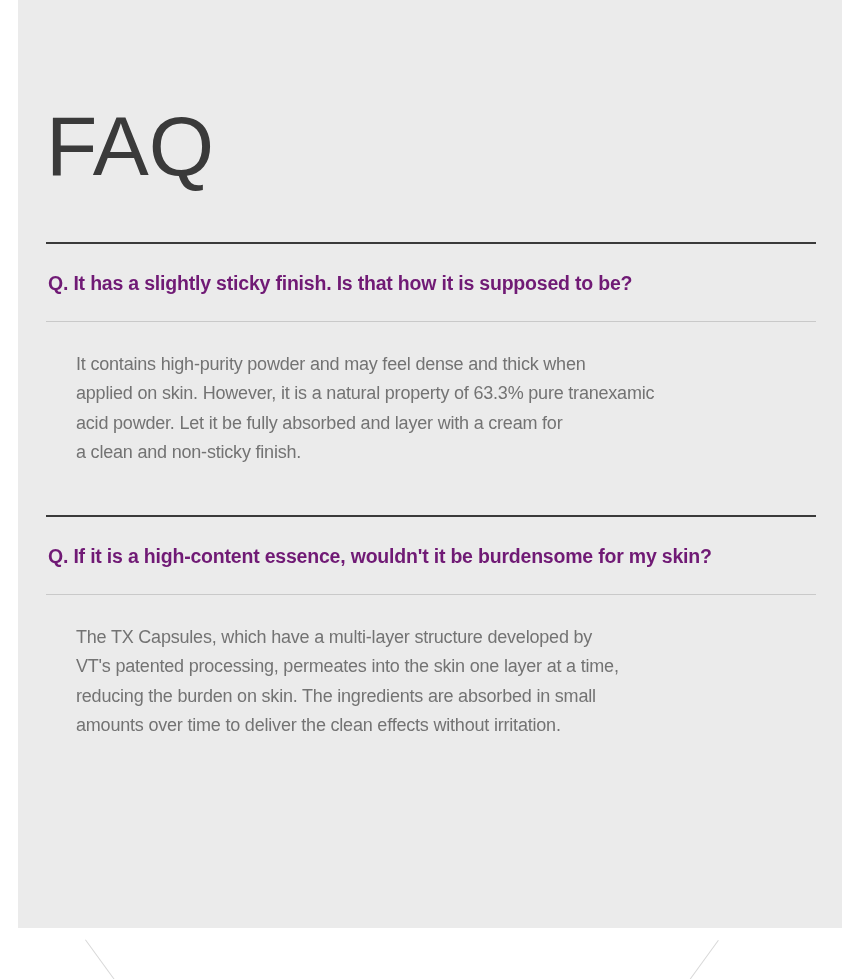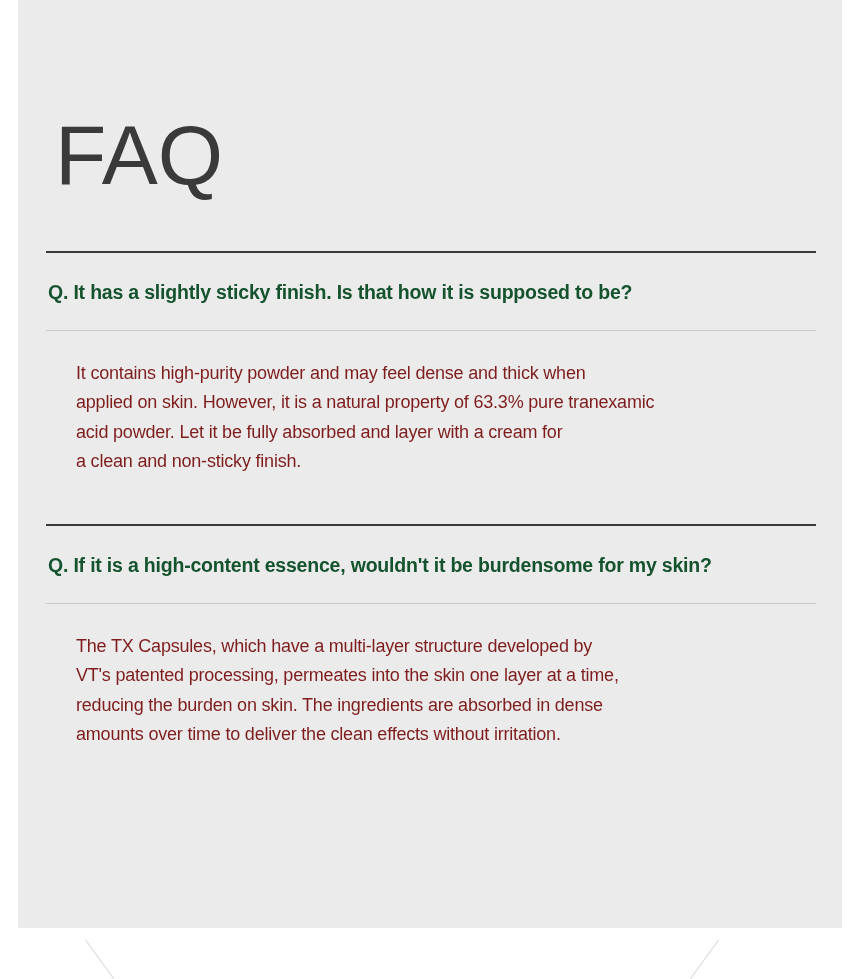--- a/index.html
+++ b/index.html
@@ -32,49 +32,49 @@
     left: 28px;
     top: 0;
     width: 770px;
   }
   .faq-title {
     font-size: 84px;
     font-weight: 400;
     color: #3a3a3a;
     letter-spacing: 0px;
     line-height: 1;
-    margin: 9px;
+    margin: 0;
     padding-top: 104px;
     padding-left: 0px;
     font-family: "Liberation Sans", sans-serif;
   }
   .rule-thick {
     height: 2px;
     background: #3a3a3a;
     margin-top: 54px;
   }
   .rule-thick.second {
     margin-top: 0;
   }
   .rule-thin {
     height: 1px;
     background: #c9c9c9;
   }
   .question {
     font-size: 19.5px;
     font-weight: 700;
-    color: #14532d;
+    color: #701a75;
     line-height: 1.4;
     padding: 26px 0 24px 2px;
     letter-spacing: -0.2px;
   }
   .answer {
     font-size: 18px;
     font-weight: 400;
-    color: #7f1d1d;
+    color: #737373;
     line-height: 1.62;
     padding: 28px 0 28px 30px;
     letter-spacing: -0.2px;
   }
   .answer .ln {
     display: block;
     white-space: pre;
   }
   .gap-after-answer-1 {
     height: 20px;
@@ -145,21 +145,21 @@
 
       <div class="rule-thick second"></div>
 
       <div class="question">Q. If it is a high-content essence, wouldn't it be burdensome for my skin?</div>
 
       <div class="rule-thin"></div>
 
       <div class="answer">
         <span class="ln">The TX Capsules, which have a multi-layer structure developed by</span>
         <span class="ln">VT's patented processing, permeates into the skin one layer at a time,</span>
-        <span class="ln">reducing the burden on skin. The ingredients are absorbed in dense</span>
+        <span class="ln">reducing the burden on skin. The ingredients are absorbed in small</span>
         <span class="ln">amounts over time to deliver the clean effects without irritation.</span>
       </div>
 
     </div>
   </div>
 
   <div class="left-edge"></div>
   <div class="right-edge"></div>
 
   <div class="bottom-white">

